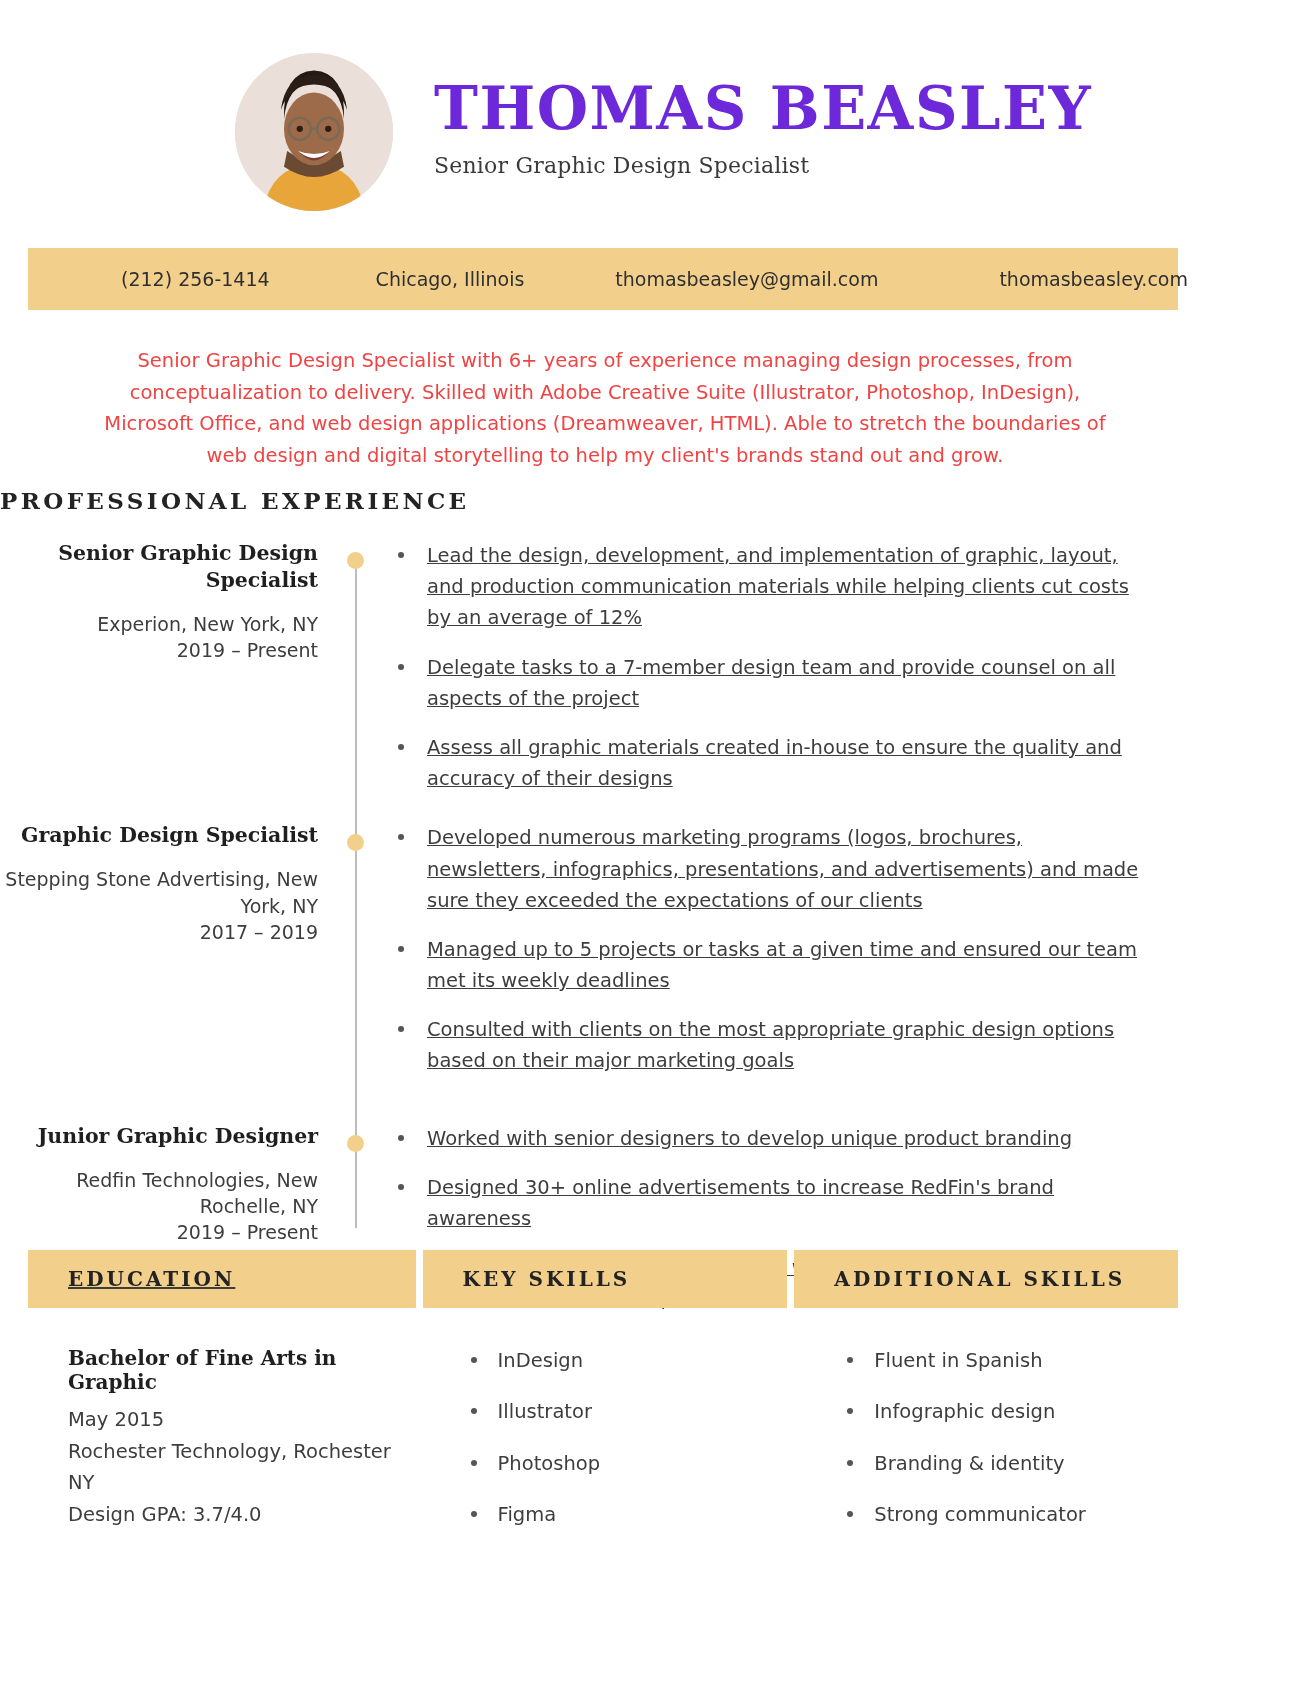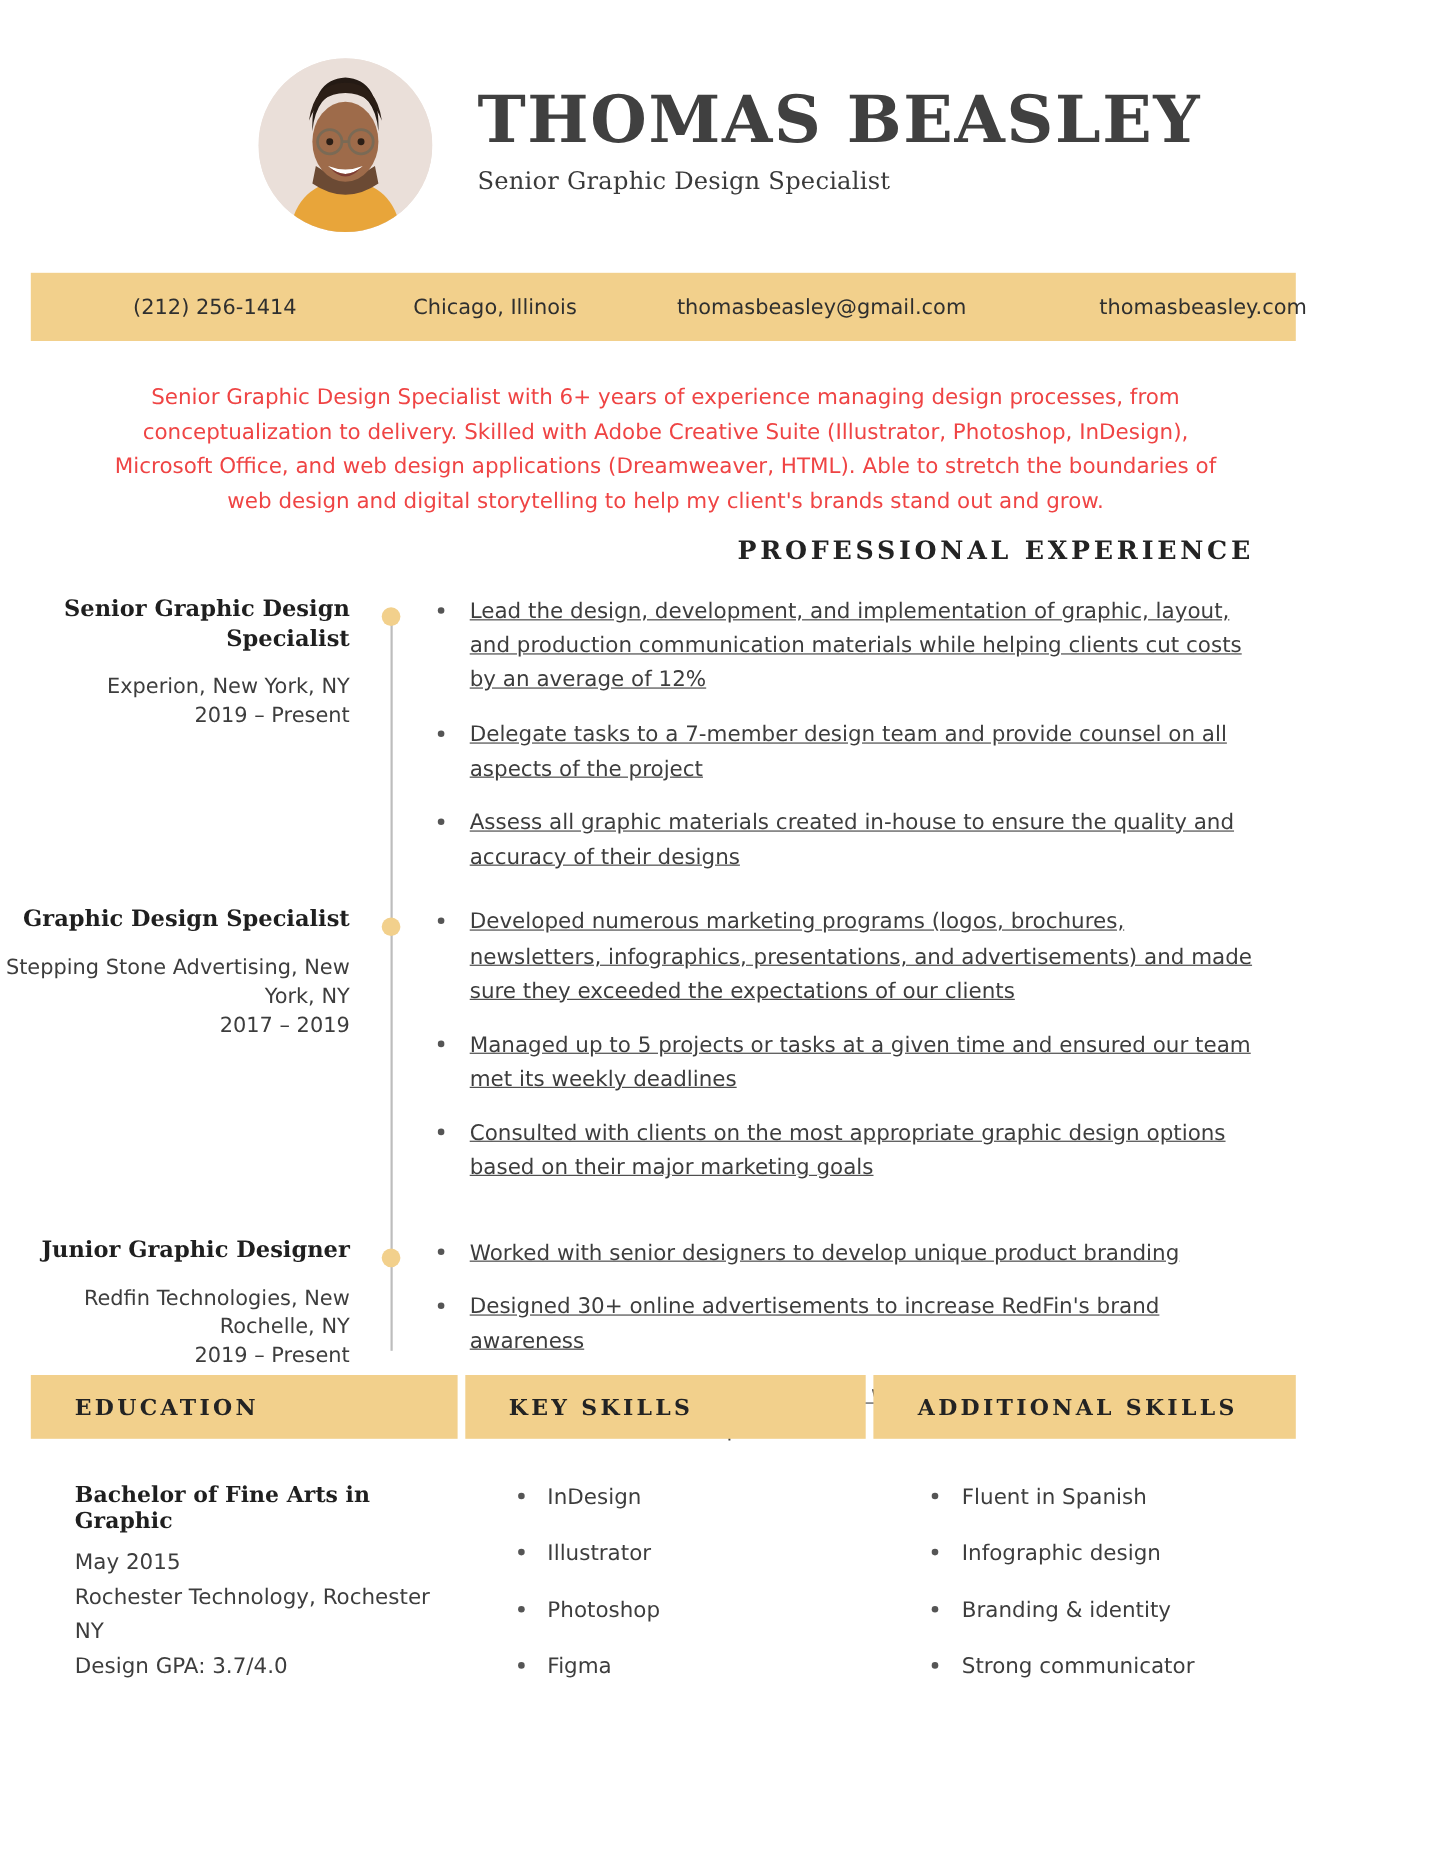--- a/index.html
+++ b/index.html
@@ -51,21 +51,21 @@
   .header-text {
     margin-left: 34px;
     padding-bottom: 8px;
   }
 
   .name {
     font-family: "DejaVu Serif", serif;
     font-weight: 700;
     font-size: 59px;
     letter-spacing: 1.5px;
-    color: #404040;
+    color: #6d28d9;
     line-height: 1.06;
     white-space: nowrap;
   }
 
   .subtitle {
     font-family: "DejaVu Serif", serif;
     font-size: 22px;
     color: #3a3a3a;
     margin-top: 12px;
     letter-spacing: 0.2px;
@@ -105,21 +105,21 @@
     line-height: 1.62;
     color: #ef4444;
   }
 
   
   .section-title {
     position: absolute;
     top: 487px;
     left: 0;
     width: 1140px;
-    text-align: right;
+    text-align: left;
     font-family: "DejaVu Serif", serif;
     font-weight: 700;
     font-size: 23px;
     letter-spacing: 3.4px;
     color: #232323;
   }
 
   
   .experience {
     position: absolute;
@@ -222,21 +222,21 @@
     display: flex;
     height: 58px;
     gap: 7px;
   }
 
   .fbar {
     background: #f2d08c;
     display: flex;
     align-items: center;
   }
-  .fbar:nth-child(1) { width: 390px; }
+  .fbar:nth-child(1) { width: 390px; text-decoration: underline; }
   .fbar:nth-child(2) { width: 367px; }
   .fbar:nth-child(3) { width: 386px; }
 
   .fbar span {
     font-family: "DejaVu Serif", serif;
     font-weight: 700;
     font-size: 20px;
     letter-spacing: 3px;
     color: #232323;
     margin-left: 40px;

